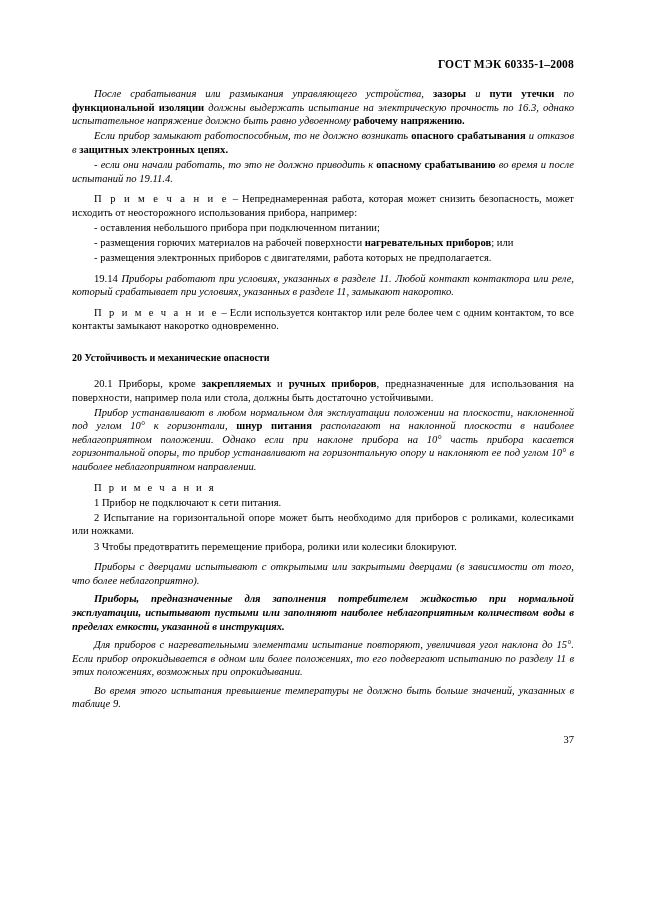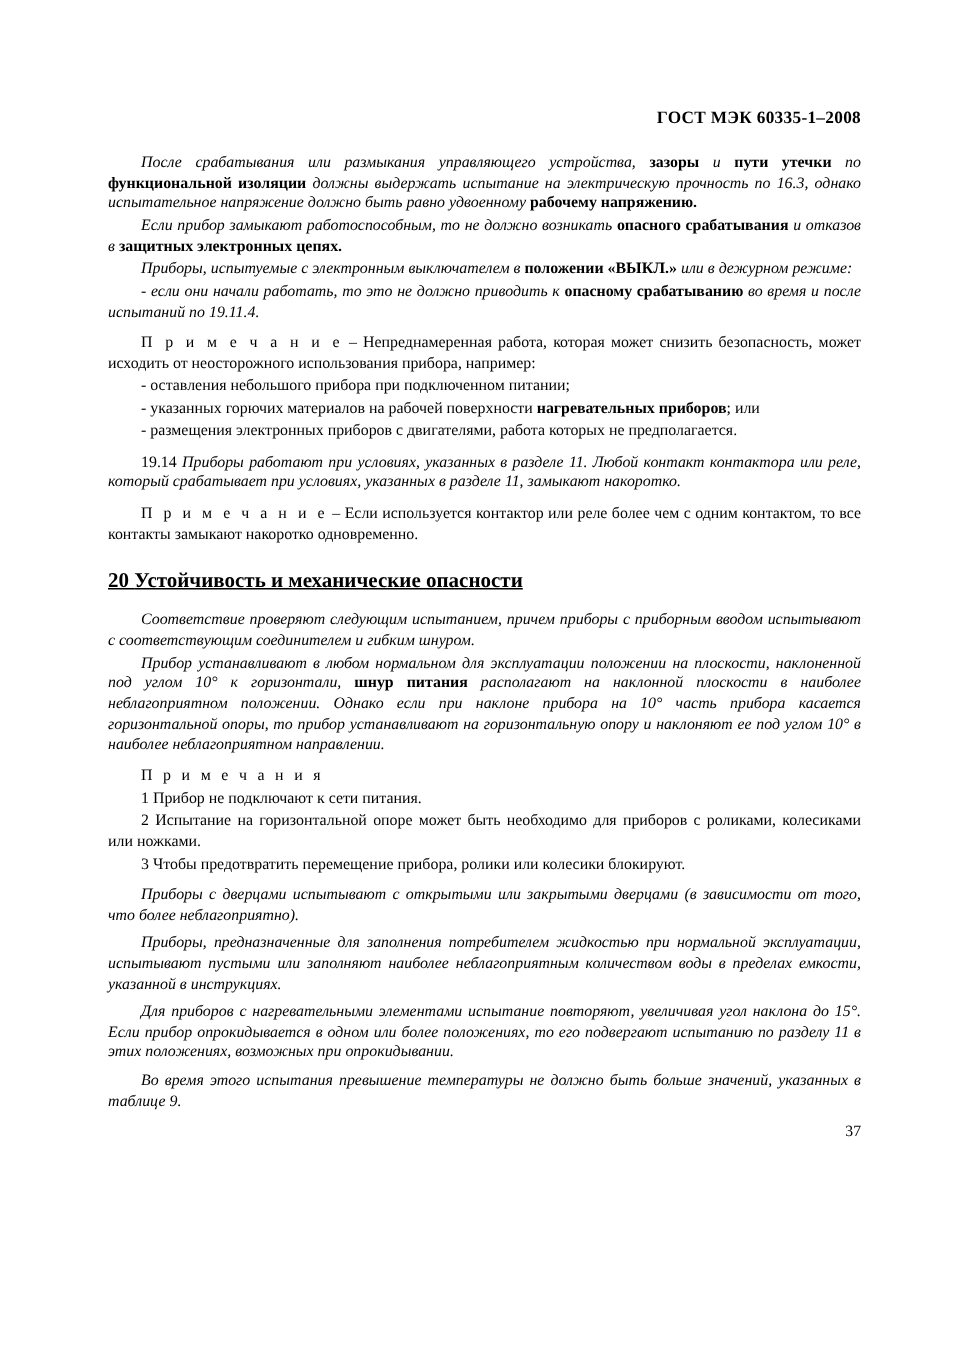--- a/index.html
+++ b/index.html
@@ -8,21 +8,21 @@
     background: #ffffff;
   }
   body {
     font-family: "Liberation Serif", serif;
     color: #000000;
   }
   .page {
     position: relative;
     width: 646px;
     height: 781px;
-    margin: 15px auto;
+    margin: 0 auto;
     background: #ffffff;
     overflow: hidden;
     box-sizing: border-box;
   }
   .content {
     position: absolute;
     left: 72px;
     top: 58px;
     width: 502px;
   }
@@ -47,26 +47,25 @@
   .bi {
     font-weight: bold;
   }
   .b {
     font-weight: bold;
   }
   .spaced {
     letter-spacing: 2.2px;
   }
   h2.section {
-    font-size: 14px;
+    font-size: 10px;
     font-weight: bold;
     margin: 17px 0 12px 0;
     text-indent: 0;
     line-height: 15px;
-    text-decoration: underline;
   }
   .page-num {
     position: absolute;
     right: 72px;
     bottom: 36px;
     font-size: 10.5px;
   }
 </style>
 </head>
 <body>
@@ -75,44 +74,43 @@
 
   <div class="content">
 
     <div class="doc-header">
       <span>ГОСТ МЭК 60335-1–2008</span>
     </div>
 
     <div id="block-1">
         <p><span class="ital">После срабатывания или размыкания управляющего устройства, </span><span class="bi">зазоры</span><span class="ital"> и </span><span class="bi">пути утечки</span><span class="ital"> по </span><span class="bi">функциональной изоляции</span><span class="ital"> должны выдержать испытание на электрическую прочность по 16.3, однако испытательное напряжение должно быть равно удвоенному </span><span class="bi">рабочему напряжению.</span></p>
         <p><span class="ital">Если прибор замыкают работоспособным, то не должно возникать </span><span class="bi">опасного срабатывания</span><span class="ital"> и отказов в </span><span class="bi">защитных электронных цепях.</span></p>
-        <p><span class="ital">Приборы, испытуемые с электронным выключателем в </span><span class="bi">положении «ВЫКЛ.»</span><span class="ital"> или в дежурном режиме:</span></p>
         <p><span class="ital">- если они начали работать, то это не должно приводить к </span><span class="bi">опасному срабатыванию</span><span class="ital"> во время и после испытаний по 19.11.4.</span></p>
         <p style="margin-top: 7px;"><span class="spaced">П р и м е ч а н и е</span><span> – Непреднамеренная работа, которая может снизить безопасность, может исходить от неосторожного использования прибора, например:</span></p>
         <p><span>- оставления небольшого прибора при подключенном питании;</span></p>
-        <p><span>- указанных горючих материалов на рабочей поверхности </span><span class="b">нагревательных приборов</span><span>; или</span></p>
+        <p><span>- размещения горючих материалов на рабочей поверхности </span><span class="b">нагревательных приборов</span><span>; или</span></p>
         <p><span>- размещения электронных приборов с двигателями, работа которых не предполагается.</span></p>
         <p style="margin-top: 7px;"><span>19.14 </span><span class="ital">Приборы работают при условиях, указанных в разделе 11. Любой контакт контактора или реле, который срабатывает при условиях, указанных в разделе 11, замыкают накоротко.</span></p>
         <p style="margin-top: 7px;"><span class="spaced">П р и м е ч а н и е</span><span> – Если используется контактор или реле более чем с одним контактом, то все контакты замыкают накоротко одновременно.</span></p>
       </div>
 
     <h2 class="section">
       <span>20</span>
       <span>Устойчивость и механические опасности</span>
     </h2>
 
     <div id="block-2">
-        <p><span class="ital">Соответствие проверяют следующим испытанием, причем приборы с приборным вводом испытывают с соответствующим соединителем и гибким шнуром.</span></p>
+        <p><span>20.1 Приборы, кроме </span><span class="b">закрепляемых</span><span> и </span><span class="b">ручных приборов</span><span>, предназначенные для использования на поверхности, например пола или стола, должны быть достаточно устойчивыми.</span></p>
         <p><span class="ital">Прибор устанавливают в любом нормальном для эксплуатации положении на плоскости, наклоненной под углом 10° к горизонтали, </span><span class="bi">шнур питания</span><span class="ital"> располагают на наклонной плоскости в наиболее неблагоприятном положении. Однако если при наклоне прибора на 10° часть прибора касается горизонтальной опоры, то прибор устанавливают на горизонтальную опору и наклоняют ее под углом 10° в наиболее неблагоприятном направлении.</span></p>
         <p style="margin-top: 7px;"><span class="spaced">П р и м е ч а н и я</span></p>
         <p><span>1 Прибор не подключают к сети питания.</span></p>
         <p><span>2 Испытание на горизонтальной опоре может быть необходимо для приборов с роликами, колесиками или ножками.</span></p>
         <p><span>3 Чтобы предотвратить перемещение прибора, ролики или колесики блокируют.</span></p>
         <p style="margin-top: 7px;"><span class="ital">Приборы с дверцами испытывают с открытыми или закрытыми дверцами (в зависимости от того, что более неблагоприятно).</span></p>
-        <p style="margin-top: 5px;"><span class="ital">Приборы, предназначенные для заполнения потребителем жидкостью при нормальной эксплуатации, испытывают пустыми или заполняют наиболее неблагоприятным количеством воды в пределах емкости, указанной в инструкциях.</span></p>
+        <p style="margin-top: 5px; font-weight: bold;"><span class="ital">Приборы, предназначенные для заполнения потребителем жидкостью при нормальной эксплуатации, испытывают пустыми или заполняют наиболее неблагоприятным количеством воды в пределах емкости, указанной в инструкциях.</span></p>
         <p style="margin-top: 5px;"><span class="ital">Для приборов с нагревательными элементами испытание повторяют, увеличивая угол наклона до 15°. Если прибор опрокидывается в одном или более положениях, то его подвергают испытанию по разделу 11 в этих положениях, возможных при опрокидывании.</span></p>
         <p style="margin-top: 5px;"><span class="ital">Во время этого испытания превышение температуры не должно быть больше значений, указанных в таблице 9.</span></p>
       </div>
 
   </div>
 
   <div class="page-num">37</div>
 
 </div>
 

